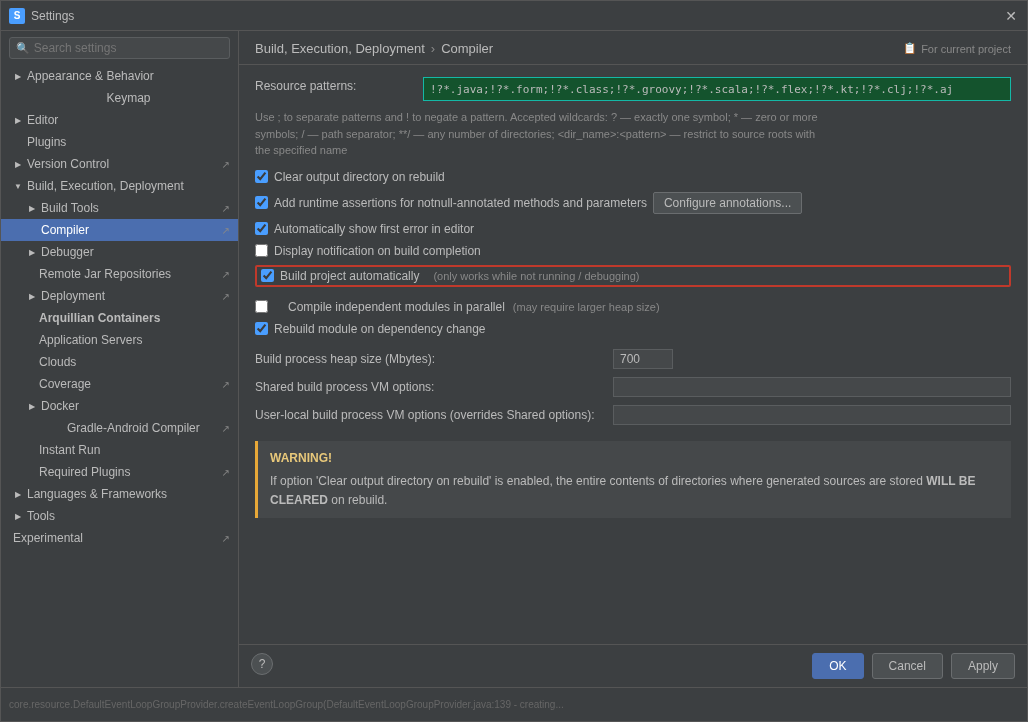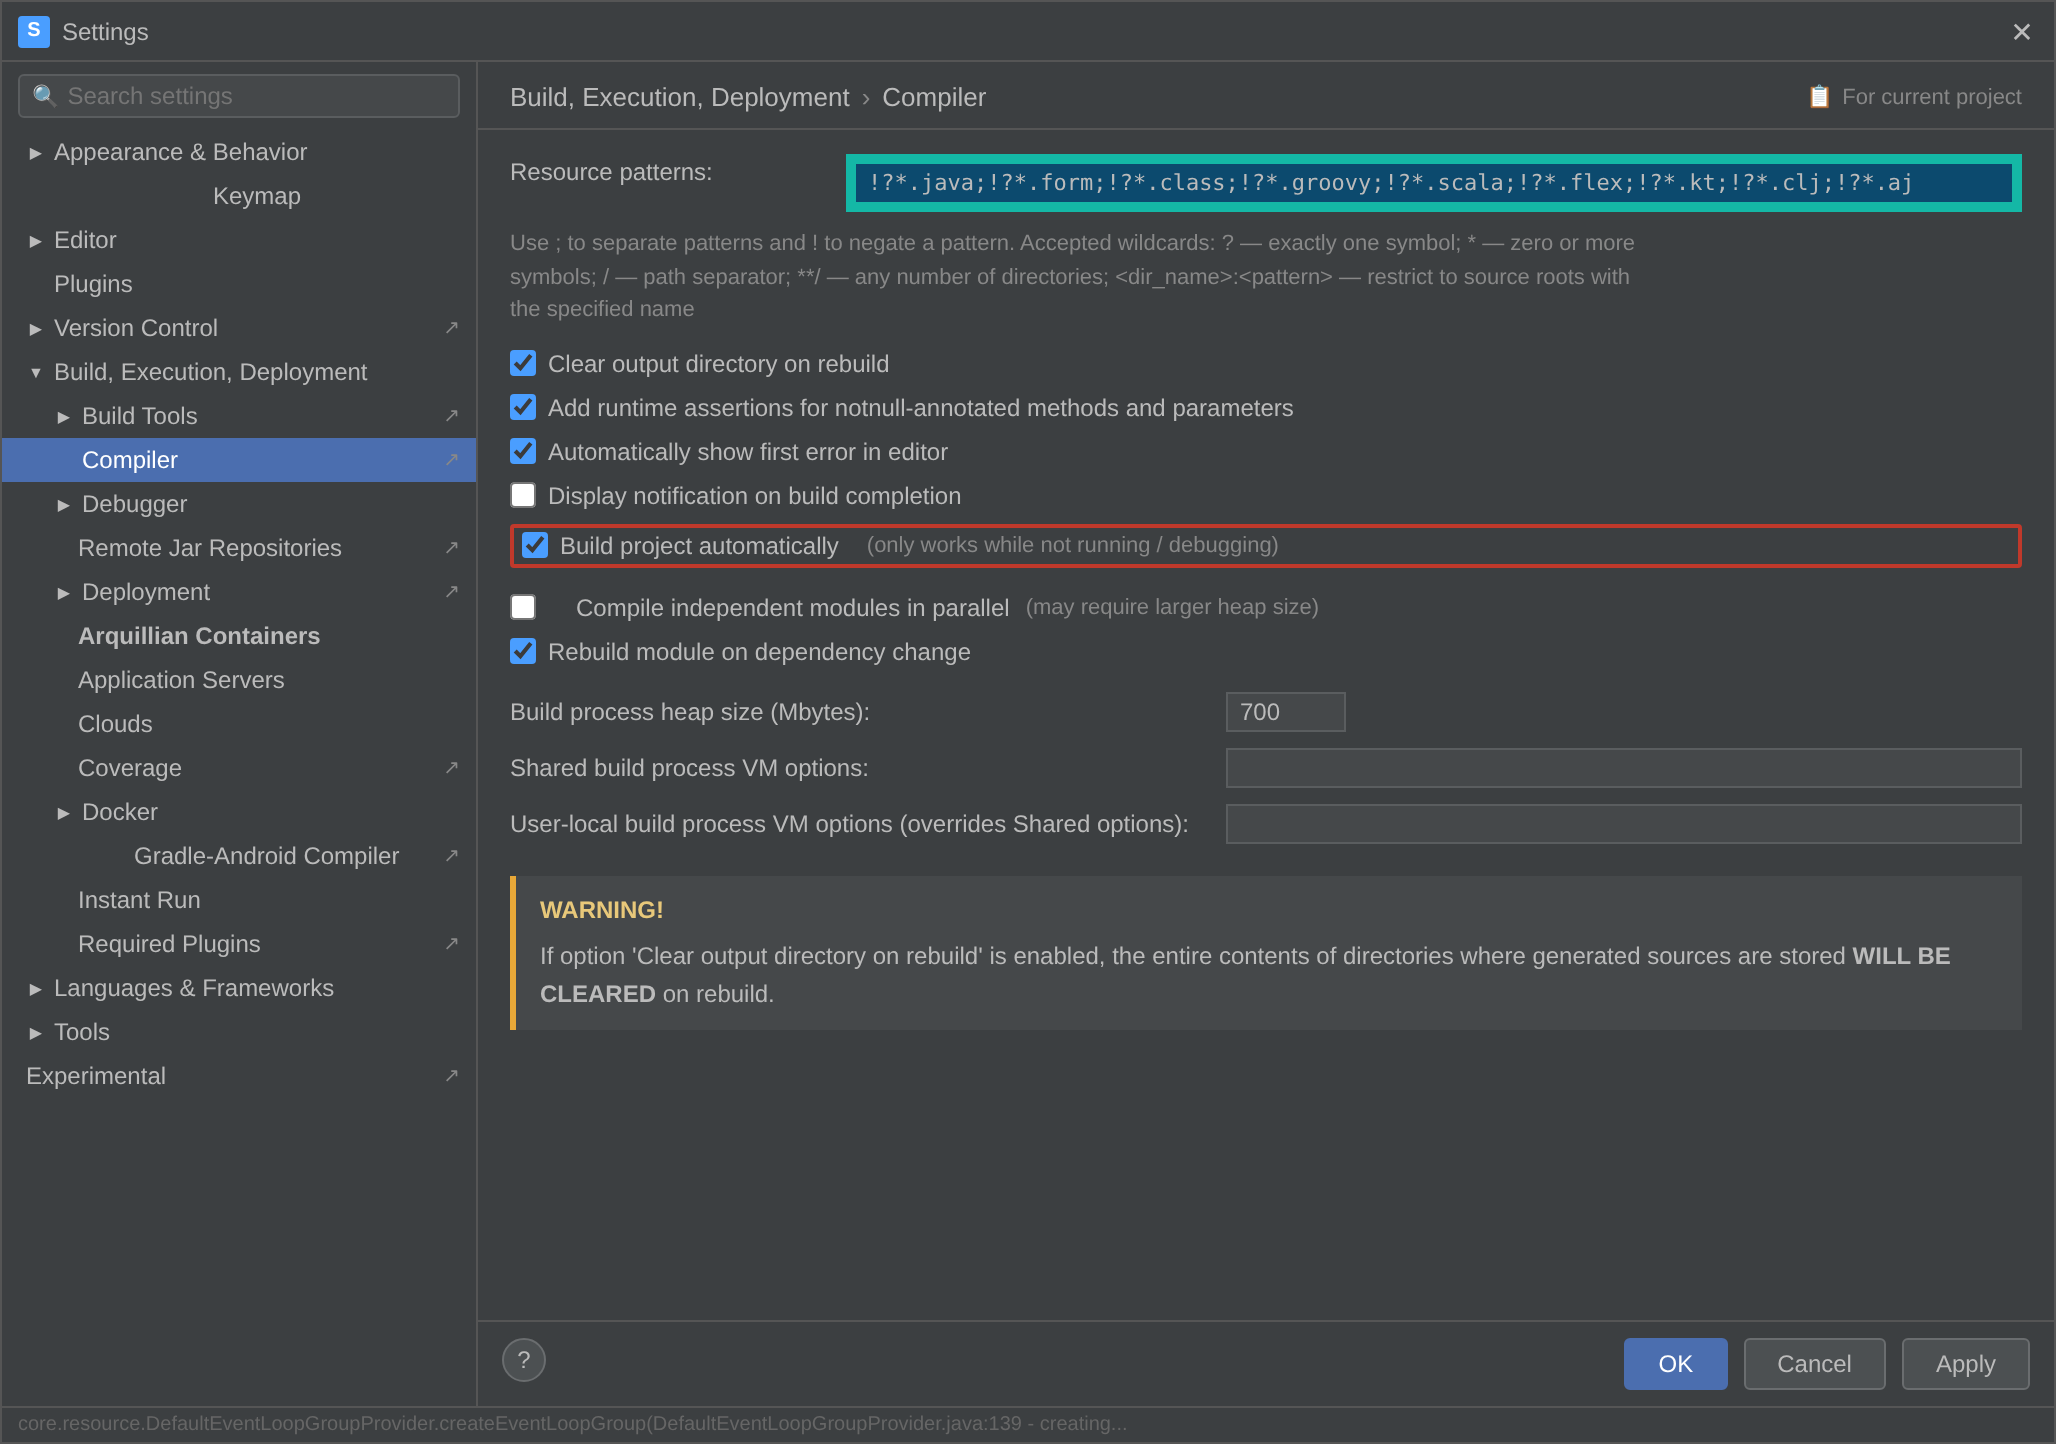--- a/index.html
+++ b/index.html
@@ -158,22 +158,22 @@
       gap: 8px;
     }
     .form-label {
       color: #bbbbbb;
       font-size: 12px;
       min-width: 160px;
       padding-top: 2px;
     }
     .resource-patterns-input {
       flex: 1;
-      background: #0c4a6e;
-      border: 5px solid #14b8a6;
+      background: #14532d;
+      border: 1px solid #14b8a6;
       padding: 3px 6px;
       color: #bbbbbb;
       font-size: 11px;
       font-family: monospace;
       min-height: 24px;
     }
     .resource-patterns-help {
       color: #888;
       font-size: 11px;
       margin-bottom: 10px;
@@ -280,21 +280,21 @@
       text-align: right;
     }
     .footer-btn.primary {
       background: #4b6eaf;
       border-color: #4b6eaf;
       color: white;
     }
     .status-bar {
       background: #3c3f41;
       border-top: 1px solid #555;
-      height: 18px;
+      height: 34px;
       display: flex;
       align-items: center;
       padding: 0 8px;
       font-size: 10px;
       color: #666;
       flex-shrink: 0;
       overflow: hidden;
     }
     .help-btn {
       width: 22px;
@@ -468,20 +468,21 @@
         </p>
 
         <div class="checkbox-row">
           <input type="checkbox" checked="" style="">
           <span class="checkbox-label">Clear output directory on rebuild</span>
         </div>
 
         <div class="checkbox-row">
           <input type="checkbox" checked="" style="">
           <span class="checkbox-label">Add runtime assertions for notnull-annotated methods and parameters</span>
+          <button class="configure-btn">Configure annotations...</button>
         </div>
 
         <div class="checkbox-row">
           <input type="checkbox" checked="" style="">
           <span class="checkbox-label">Automatically show first error in editor</span>
         </div>
 
         <div class="checkbox-row">
           <input type="checkbox" style="">
           <span class="checkbox-label">Display notification on build completion</span>

